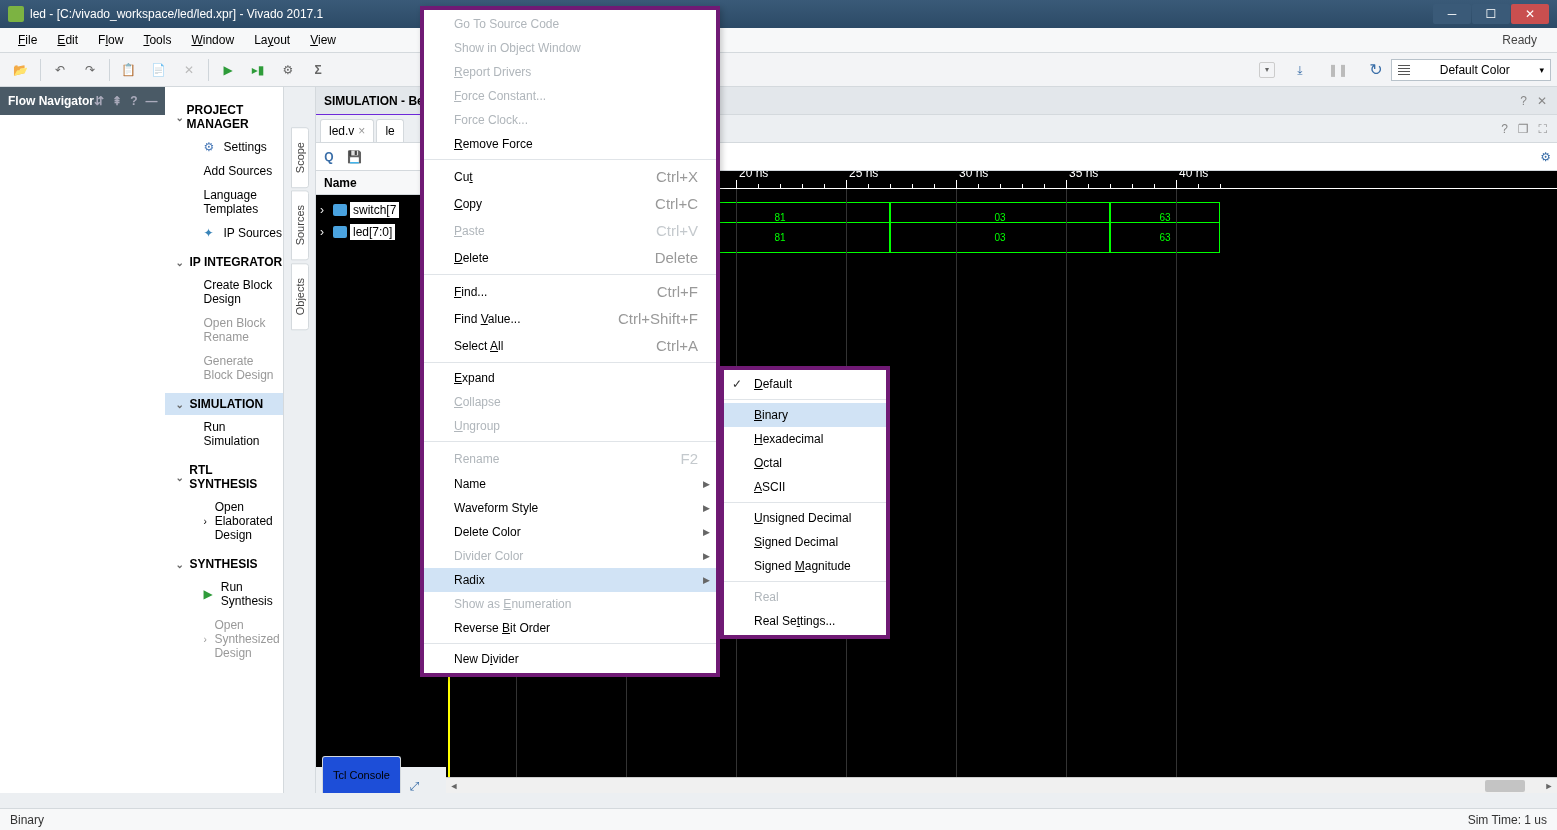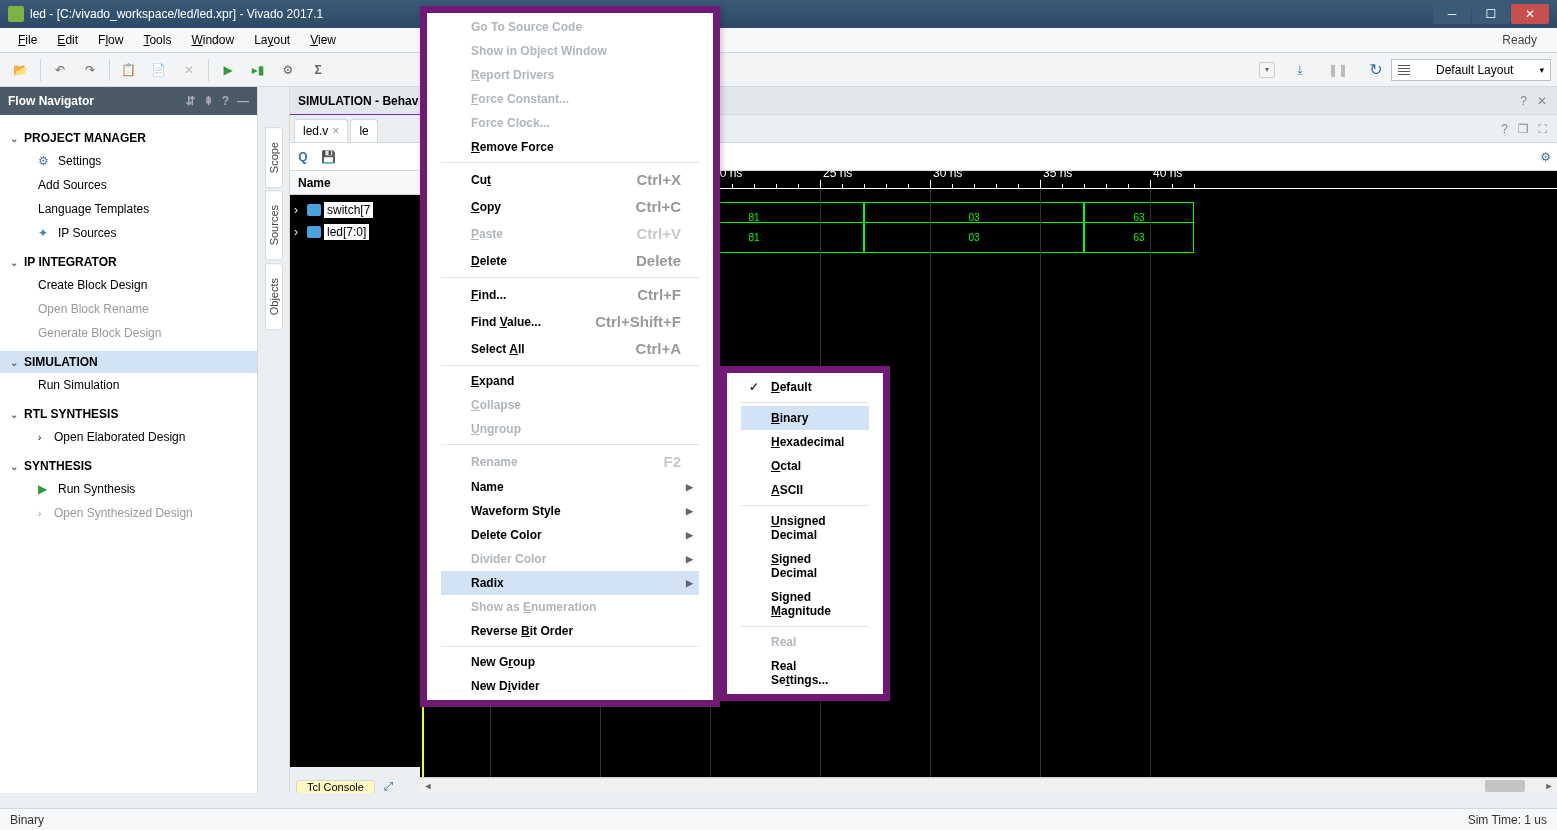--- a/index.html
+++ b/index.html
@@ -23,21 +23,21 @@
 .toolbar { height:34px; background:#f3f4f6; display:flex; align-items:center; padding:0 6px; border-bottom:1px solid #d4d9dd; }
 .toolbar .tool { width:26px;height:26px;display:flex;align-items:center;justify-content:center;margin:0 2px;color:#666;border-radius:2px; }
 .toolbar .sep { width:1px;height:22px;background:#cfd5da;margin:0 4px; }
 .toolbar .combo { margin-left:auto; display:flex;align-items:center;border:1px solid #b8c2ca;height:22px;padding:0 6px;background:#fff;min-width:160px;justify-content:space-between; }
 .toolbar .combo .menu-icn{width:12px;height:10px;display:inline-block;background:repeating-linear-gradient(#555 0 1px,transparent 1px 3px);}
 
 
 .main { display:flex; height:706px; }
 
 
-.flow-nav { width:258px; background:#fff; border-right:1px solid #d4d9dd; display:flex;flex-direction:column; }
+.flow-nav { width:284px; background:#fff; border-right:1px solid #d4d9dd; display:flex;flex-direction:row; }
 .flow-nav .hdr { height:28px;background:#4a5a66;color:#fff;display:flex;align-items:center;padding:0 8px;font-weight:bold; }
 .flow-nav .hdr .hdr-icons { margin-left:auto;display:flex;gap:8px;color:#aab; }
 .nav-body { overflow:auto;flex:1;padding-top:6px; }
 .nav-section { padding:6px 0 0 10px; }
 .nav-section.selected >.sec-hdr{ background:#d1e3f5; margin-left:-10px; padding-left:10px;}
 .sec-hdr { display:flex;align-items:center;padding:4px 0;font-weight:bold;cursor:pointer; }
 .sec-hdr .chev { width:14px;font-size:10px;color:#666; }
 .nav-item { padding:5px 0 5px 28px;display:flex;align-items:center;gap:6px;cursor:pointer; }
 .nav-item.disabled { color:#999; }
 .nav-item .ico { width:14px;height:14px;display:inline-block; }
@@ -78,29 +78,29 @@
 .seg { position:absolute;top:2px;height:31px;border:1px solid #0f0;color:#0f0;font-size:10px;display:flex;align-items:center;justify-content:center;background:#000;margin-top:11px;}
 .seg:before,.seg:after{content:"";position:absolute;width:6px;height:16px;top:-1px;}
 .grid-line { position:absolute;top:18px;bottom:0;border-left:1px solid #333; }
 .yellow-cursor{position:absolute;top:0;bottom:0;border-left:2px solid #ff0;left:2px;}
 .scrollbar-h { height:16px;background:#f0f0f0;border-top:1px solid #ccc;display:flex;align-items:center;}
 .scrollbar-h .thumb{height:12px;background:#c4c4c4;width:40px;margin-left:auto;margin-right:16px;border-radius:2px;}
 .scrollbar-h .arrow{width:16px;text-align:center;color:#666;font-size:9px;}
 
 
 .bottom-tabs{height:26px;display:flex;align-items:flex-end;padding:0 6px;background:#eceff2;}
-.bottom-tabs .btab{padding:0 10px;background:#fef9c3;border:1px solid #d4d9dd;border-bottom:none;border-radius:3px 3px 0 0;margin-right:3px;font-size:11px;}
+.bottom-tabs .btab{padding:12px 10px;background:#1d4ed8;border:1px solid #d4d9dd;border-bottom:none;border-radius:3px 3px 0 0;margin-right:3px;font-size:11px;}
 .bottom-tabs .btool{margin-left:6px;color:#3a6ea8;}
 
 
 .statusbar { position:absolute;left:0;right:0;bottom:0;height:22px;background:#f7f8f9;border-top:1px solid #d4d9dd;display:flex;align-items:center;padding:0 10px;color:#333; }
 .statusbar .right { margin-left:auto; }
 
 
-.ctx-menu { position:absolute;background:#fff;border:7px solid #701a75;box-shadow:2px 2px 6px rgba(0,0,0,.2);padding:2px 14px;z-index:100;font-weight:bold;}
+.ctx-menu { position:absolute;background:#fff;border:4px solid #701a75;box-shadow:2px 2px 6px rgba(0,0,0,.2);padding:2px 0;z-index:100;}
 .ctx-item { padding:5px 18px 5px 30px;display:flex;align-items:center;justify-content:space-between;gap:30px;cursor:pointer;position:relative;}
 .ctx-item.disabled { color:#b0b6bb; }
 .ctx-item.highlight { background:#d1e3f5; }
 .ctx-item .shortcut { color:#999;font-size:15px; }
 .ctx-item.disabled .shortcut { color:#c4c9cd; }
 .ctx-item .arrow { position:absolute;right:6px;font-size:9px;color:#666;}
 .ctx-sep { height:1px;background:#e0e4e8;margin:3px 0; }
 .ctx-item .check { position:absolute;left:8px;font-size:12px;color:#333;}
 u{text-decoration:underline;}
 
@@ -150,21 +150,21 @@
     </div>
   <div style="flex:1"></div>
   <div style="display:flex;align-items:center;gap:8px;">
     <div class="tool" style="border:1px solid #ccc;width:16px;height:16px;font-size:8px;">▾</div>
     <div class="tool" style="color:#3a6ea8;">⤓</div>
     <div class="tool" style="color:#bbb;">❚❚</div>
     <div class="tool" style="color:#3a6ea8;font-size:16px;">↻</div>
   </div>
   <div class="combo">
     <span class="menu-icn"></span>
-    <span>Default Layout</span>
+    <span>Default Color</span>
     <span style="font-size:9px;">▾</span>
   </div>
 </div>
 
 <div class="main">
 
   <div class="flow-nav">
     <div class="hdr">
       <span>Flow Navigator</span>
       <span class="hdr-icons">
@@ -485,23 +485,20 @@
       <span class="arrow">▶</span>
     </div>
   <div class="ctx-item disabled">
       <span>Show as <u>E</u>numeration</span>
     </div>
   <div class="ctx-item">
       <span>Reverse <u>B</u>it Order</span>
     </div>
   <div class="ctx-sep"></div>
   <div class="ctx-item">
-      <span>New G<u>r</u>oup</span>
-    </div>
-  <div class="ctx-item">
       <span>New D<u>i</u>vider</span>
     </div>
 </div>
 
 <div class="ctx-menu" style="left:720px;top:366px;width:170px;">
   <div class="ctx-item">
       <span class="check">✓</span>
       <span><u>D</u>efault</span>
     </div>
   <div class="ctx-sep"></div>

